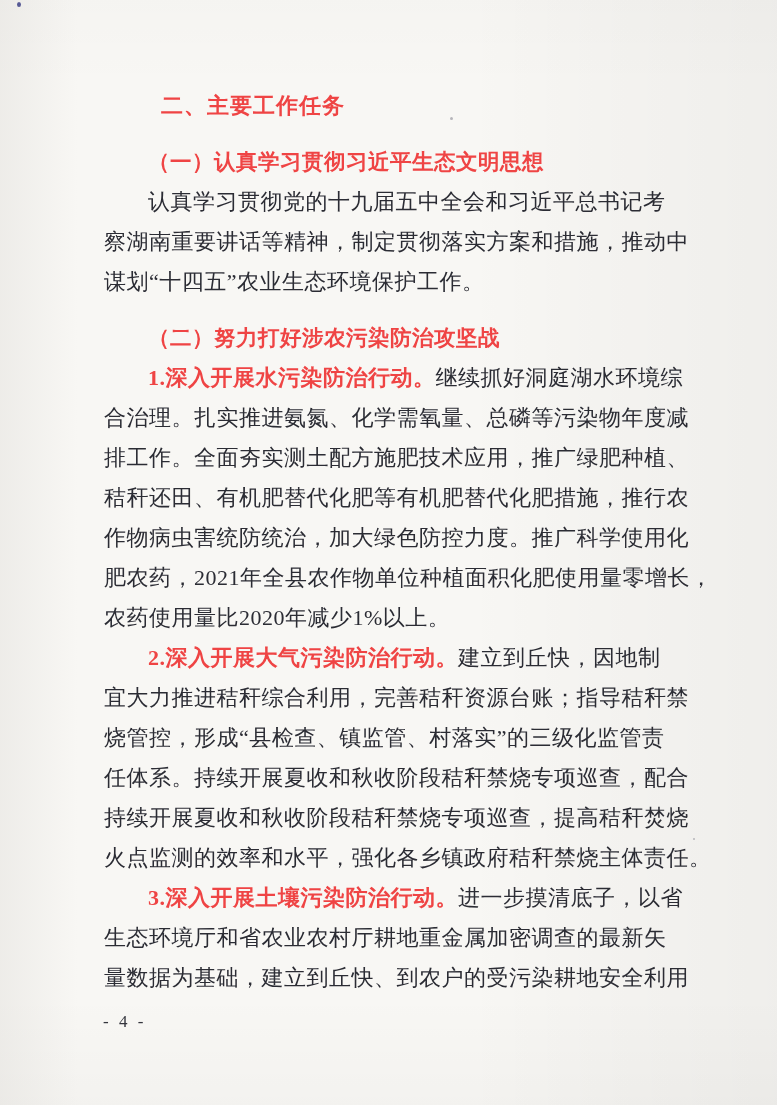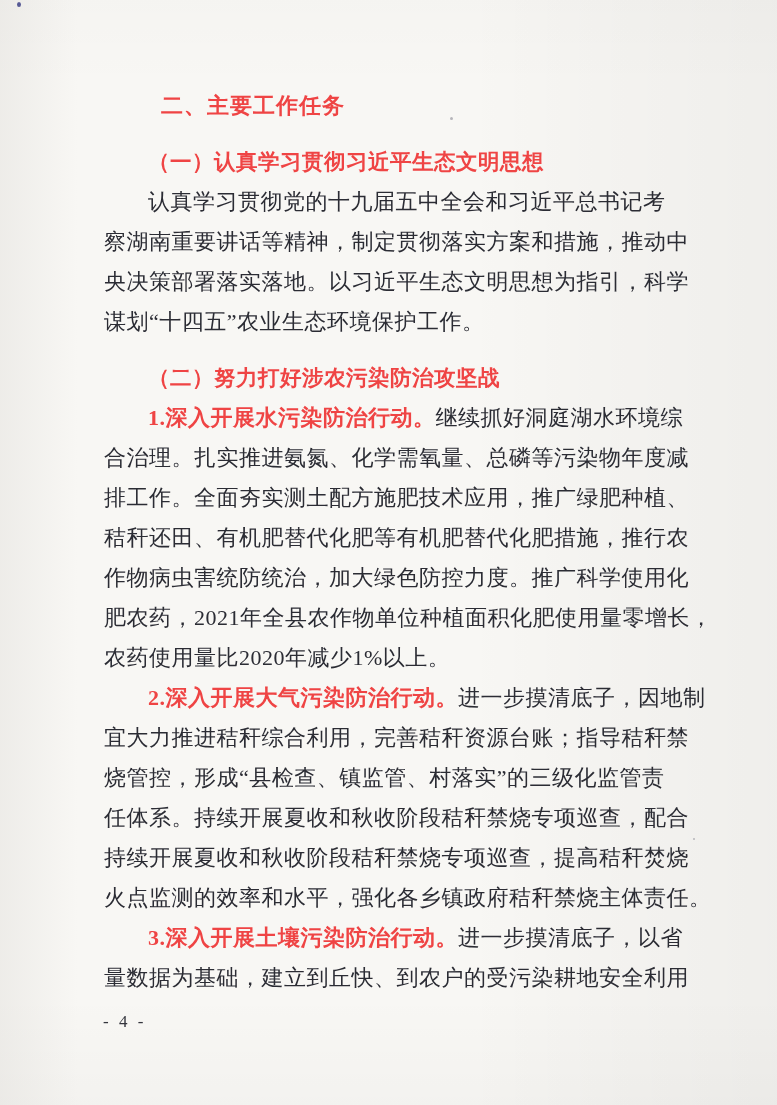--- a/index.html
+++ b/index.html
@@ -54,34 +54,34 @@
   <div class="shade"></div>
   <div class="speck s1"></div>
   <div class="speck s2"></div>
   <div class="speck s3"></div>
 
   <div class="content">
       <div class="line h1"><span class="bold">二、主要工作任务</span></div>
       <div class="line h2 ind"><span class="bold">（一）认真学习贯彻习近平生态文明思想</span></div>
       <div class="line body ind"><span>认真学习贯彻党的十九届五中全会和习近平总书记考</span></div>
       <div class="line body"><span>察湖南重要讲话等精神，制定贯彻落实方案和措施，推动中</span></div>
-      <div class="line body"><span>央决策部署落实落地。以习近平生态文明思想为指引，科学</span></div>
       <div class="line body"><span>谋划“十四五”农业生态环境保护工作。</span></div>
       <div class="line h2 ind"><span class="bold">（二）努力打好涉农污染防治攻坚战</span></div>
       <div class="line body ind"><span class="bold">1.深入开展水污染防治行动。</span><span>继续抓好洞庭湖水环境综</span></div>
       <div class="line body"><span>合治理。扎实推进氨氮、化学需氧量、总磷等污染物年度减</span></div>
       <div class="line body"><span>排工作。全面夯实测土配方施肥技术应用，推广绿肥种植、</span></div>
       <div class="line body"><span>秸秆还田、有机肥替代化肥等有机肥替代化肥措施，推行农</span></div>
       <div class="line body"><span>作物病虫害统防统治，加大绿色防控力度。推广科学使用化</span></div>
       <div class="line body"><span>肥农药，2021年全县农作物单位种植面积化肥使用量零增长，</span></div>
       <div class="line body"><span>农药使用量比2020年减少1%以上。</span></div>
-      <div class="line body ind"><span class="bold">2.深入开展大气污染防治行动。</span><span>进一步摸清底子，因地制</span></div>
+      <div class="line body ind"><span class="bold">2.深入开展大气污染防治行动。</span><span>建立到丘快，因地制</span></div>
       <div class="line body"><span>宜大力推进秸秆综合利用，完善秸秆资源台账；指导秸秆禁</span></div>
       <div class="line body"><span>烧管控，形成“县检查、镇监管、村落实”的三级化监管责</span></div>
       <div class="line body"><span>任体系。持续开展夏收和秋收阶段秸秆禁烧专项巡查，配合</span></div>
       <div class="line body"><span>持续开展夏收和秋收阶段秸秆禁烧专项巡查，提高秸秆焚烧</span></div>
       <div class="line body"><span>火点监测的效率和水平，强化各乡镇政府秸秆禁烧主体责任。</span></div>
       <div class="line body ind"><span class="bold">3.深入开展土壤污染防治行动。</span><span>进一步摸清底子，以省</span></div>
+      <div class="line body"><span>生态环境厅和省农业农村厅耕地重金属加密调查的最新矢</span></div>
       <div class="line body"><span>量数据为基础，建立到丘快、到农户的受污染耕地安全利用</span></div>
     </div>
 
   <div class="footer">- 4 -</div>
 </div>
 
 </body></html>

